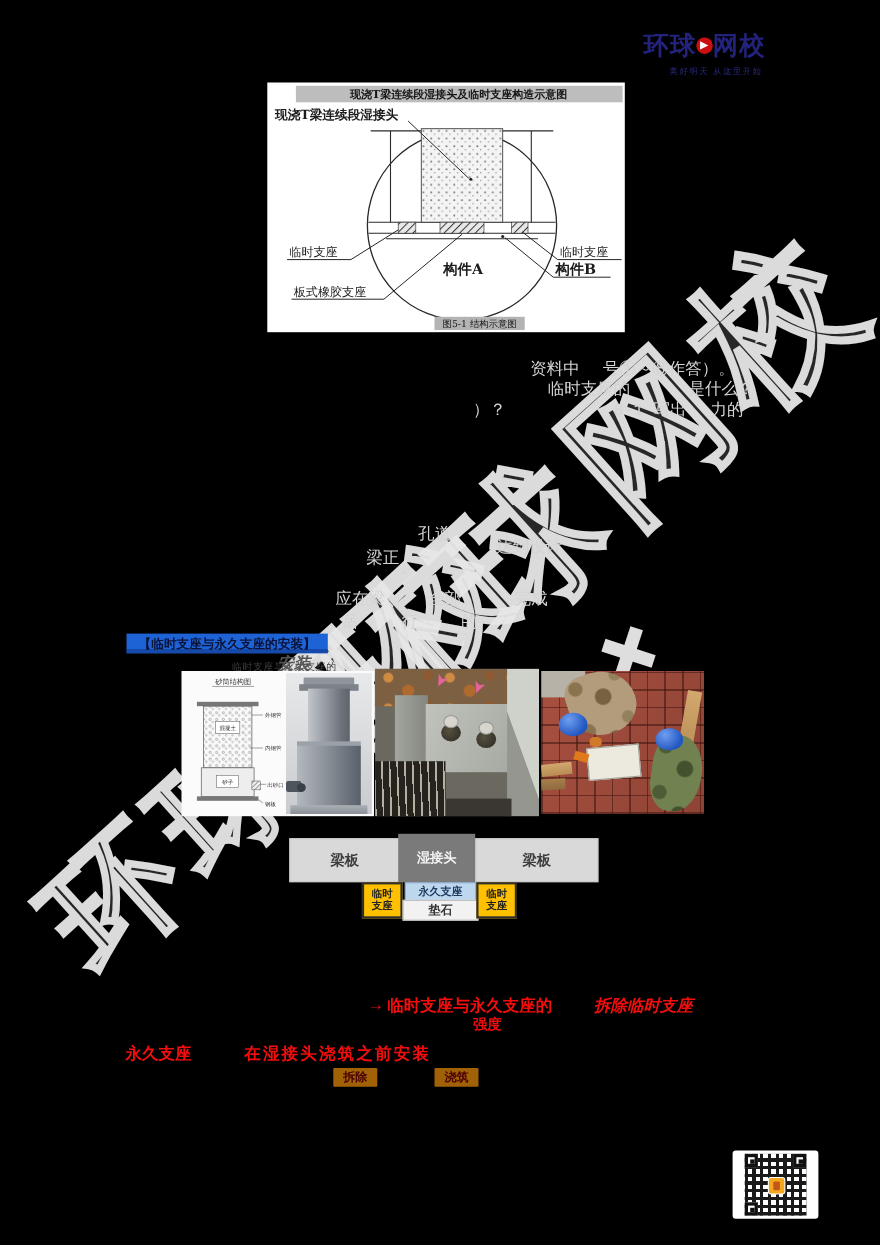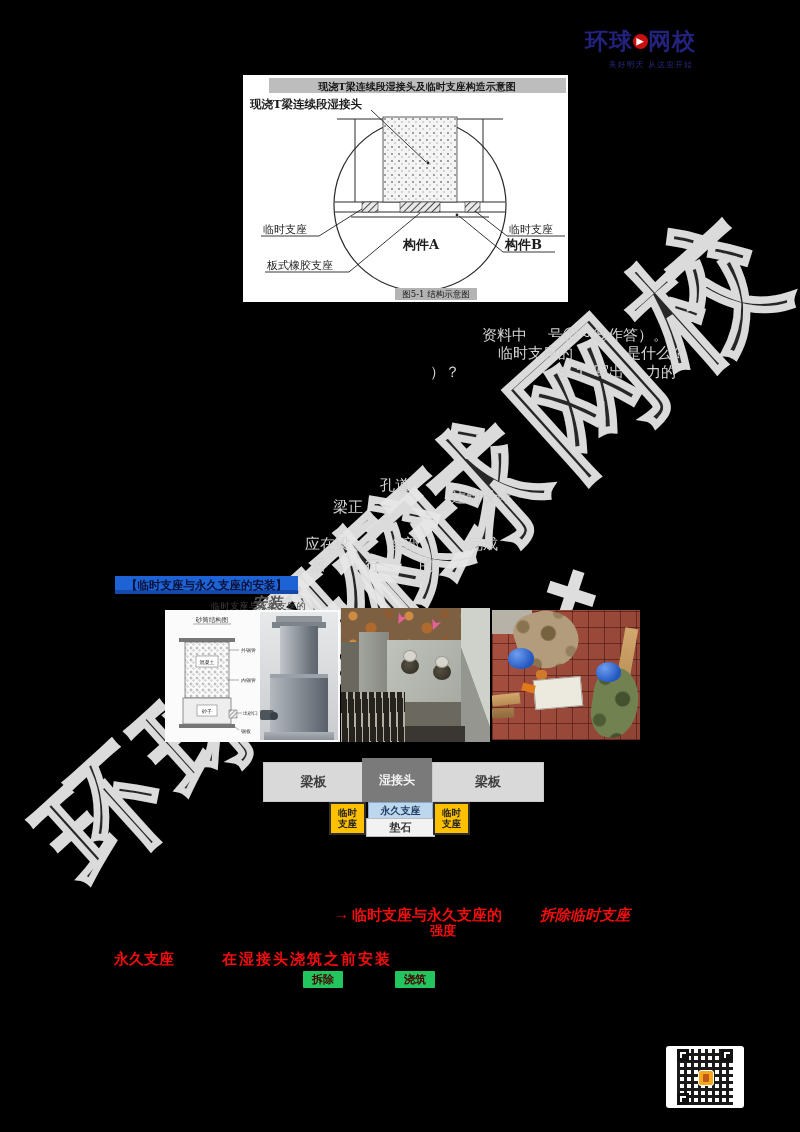--- a/index.html
+++ b/index.html
@@ -117,21 +117,21 @@
       font-family:"Liberation Sans",sans-serif;font-weight:700;}
   .s-beam{background:#d9d9d9;border:1px solid #c9c9c9;color:#3d3d3d;font-size:13px;}
   .s-wet{background:#7a7a7a;color:#f2f2f2;font-size:12px;}
   .s-temp{background:#ffc000;border:2px solid #2f2f2f;color:#222;font-size:9.5px;
       line-height:1.15;text-align:center;word-break:break-all;padding:1px 6px;box-sizing:border-box;}
   .s-perm{background:#bdd7ee;border:1px solid #8aa8c8;color:#1f3a5f;font-size:10px;}
   .s-pad{background:#f2f2f2;border:1px solid #bbb;color:#333;font-size:11px;}
   .s-cap{background:linear-gradient(90deg,#adadad 0 92%,#8f8f8f 92%);color:#2f2f2f;font-size:13px;}
 
   
-  .tag{position:absolute;width:40px;height:17px;background:#22c55e;color:#4a0000;
+  .tag{position:absolute;width:40px;height:17px;background:#a16207;color:#4a0000;
       font-family:"Liberation Sans",sans-serif;font-weight:700;font-size:11px;
       display:flex;align-items:center;justify-content:center;border-radius:1px;}
 
   
   .qr-panel{left:666px;top:1046px;width:78px;height:62px;background:#fff;border-radius:3px;}
   .qr-code{left:11px;top:3px;width:56px;height:56px;background-color:#fff;
       background-image:repeating-linear-gradient(0deg,#1a1a1a 0 3px,transparent 3px 7px),
         repeating-linear-gradient(90deg,#1a1a1a 0 3px,transparent 3px 7px);}
   .qr-finder{position:absolute;width:12px;height:12px;border:3px solid #111;background:#fff;
       box-sizing:border-box;}

